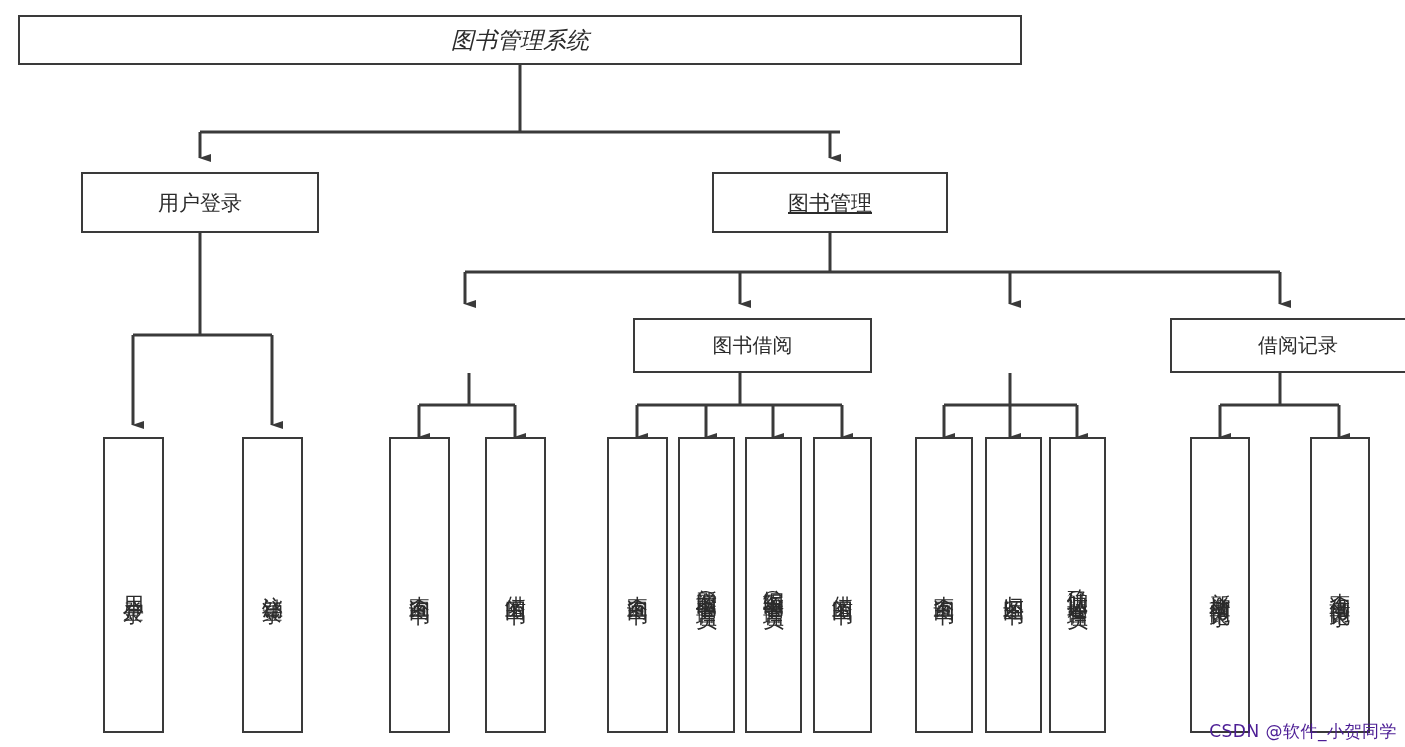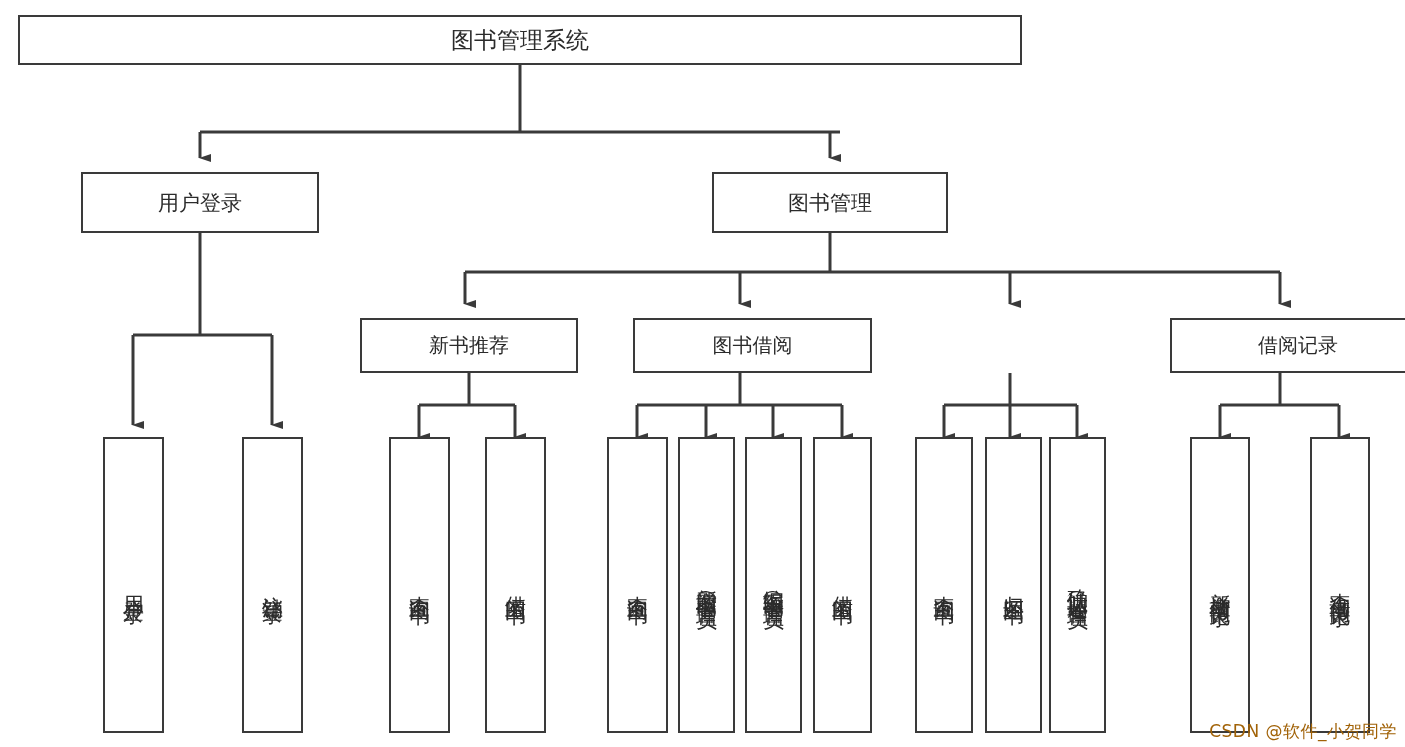--- a/index.html
+++ b/index.html
@@ -16,21 +16,21 @@
     position:absolute;
     box-sizing:border-box;
     border:2px solid #3a3a3a;
     background:#ffffff;
     color:#2b2b2b;
     display:flex;
     align-items:center;
     justify-content:center;
     font-weight:400;
   }
-  .node.root{font-size:23px;}
+  .node.root{font-size:23px;font-style:italic;}
   .node.lvl2{font-size:21px;}
   .node.lvl3{font-size:20px;}
 
   .leaf{
     position:absolute;
     box-sizing:border-box;
     border:2px solid #3a3a3a;
     background:#ffffff;
     color:#2b2b2b;
     display:flex;
@@ -44,21 +44,21 @@
     writing-mode:vertical-rl;
     text-orientation:upright;
     letter-spacing:3px;
     white-space:nowrap;
   }
 
   .watermark{
     position:absolute;
     right:8px;bottom:4px;
     font-size:17px;
-    color:#a16207;
+    color:#4c1d95;
     white-space:nowrap;
     letter-spacing:0.5px;
   }
 </style>
 </head>
 <body>
 
 <div id="canvas">
 
   <svg class="wires" viewBox="0 0 1405 747" xmlns="http://www.w3.org/2000/svg">
@@ -107,23 +107,22 @@
       <path d="M1280,373 L1280,405"></path>
       <path d="M1220,405 L1339,405"></path>
       <path d="M1220,405 L1220,437" marker-end="url(#ah)"></path>
       <path d="M1339,405 L1339,437" marker-end="url(#ah)"></path>
     </g>
   </svg>
 
   <div class="node root" style="left:18px;top:15px;width:1004px;height:50px;">图书管理系统</div>
 
   <div class="node lvl2" style="left:81px;top:172px;width:238px;height:61px;">用户登录</div>
-  <div class="node lvl2" style="left:712px;top:172px;width:236px;height:61px;">图书管理</div>
+  <div class="node lvl2" style="left:712px;top:172px;width:236px;height:61px;text-decoration:underline;">图书管理</div>
 
-  <div class="node lvl3" style="left:360px;top:318px;width:218px;height:55px;">新书推荐</div>
   <div class="node lvl3" style="left:633px;top:318px;width:239px;height:55px;">图书借阅</div>
   <div class="node lvl3" style="left:1170px;top:318px;width:256px;height:55px;">借阅记录</div>
 
   <div class="leaf" style="left:103px;top:437px;width:61px;height:296px;">
     <span class="vtext">用户登录</span>
   </div>
   <div class="leaf" style="left:242px;top:437px;width:61px;height:296px;">
     <span class="vtext">注销登录</span>
   </div>
 

